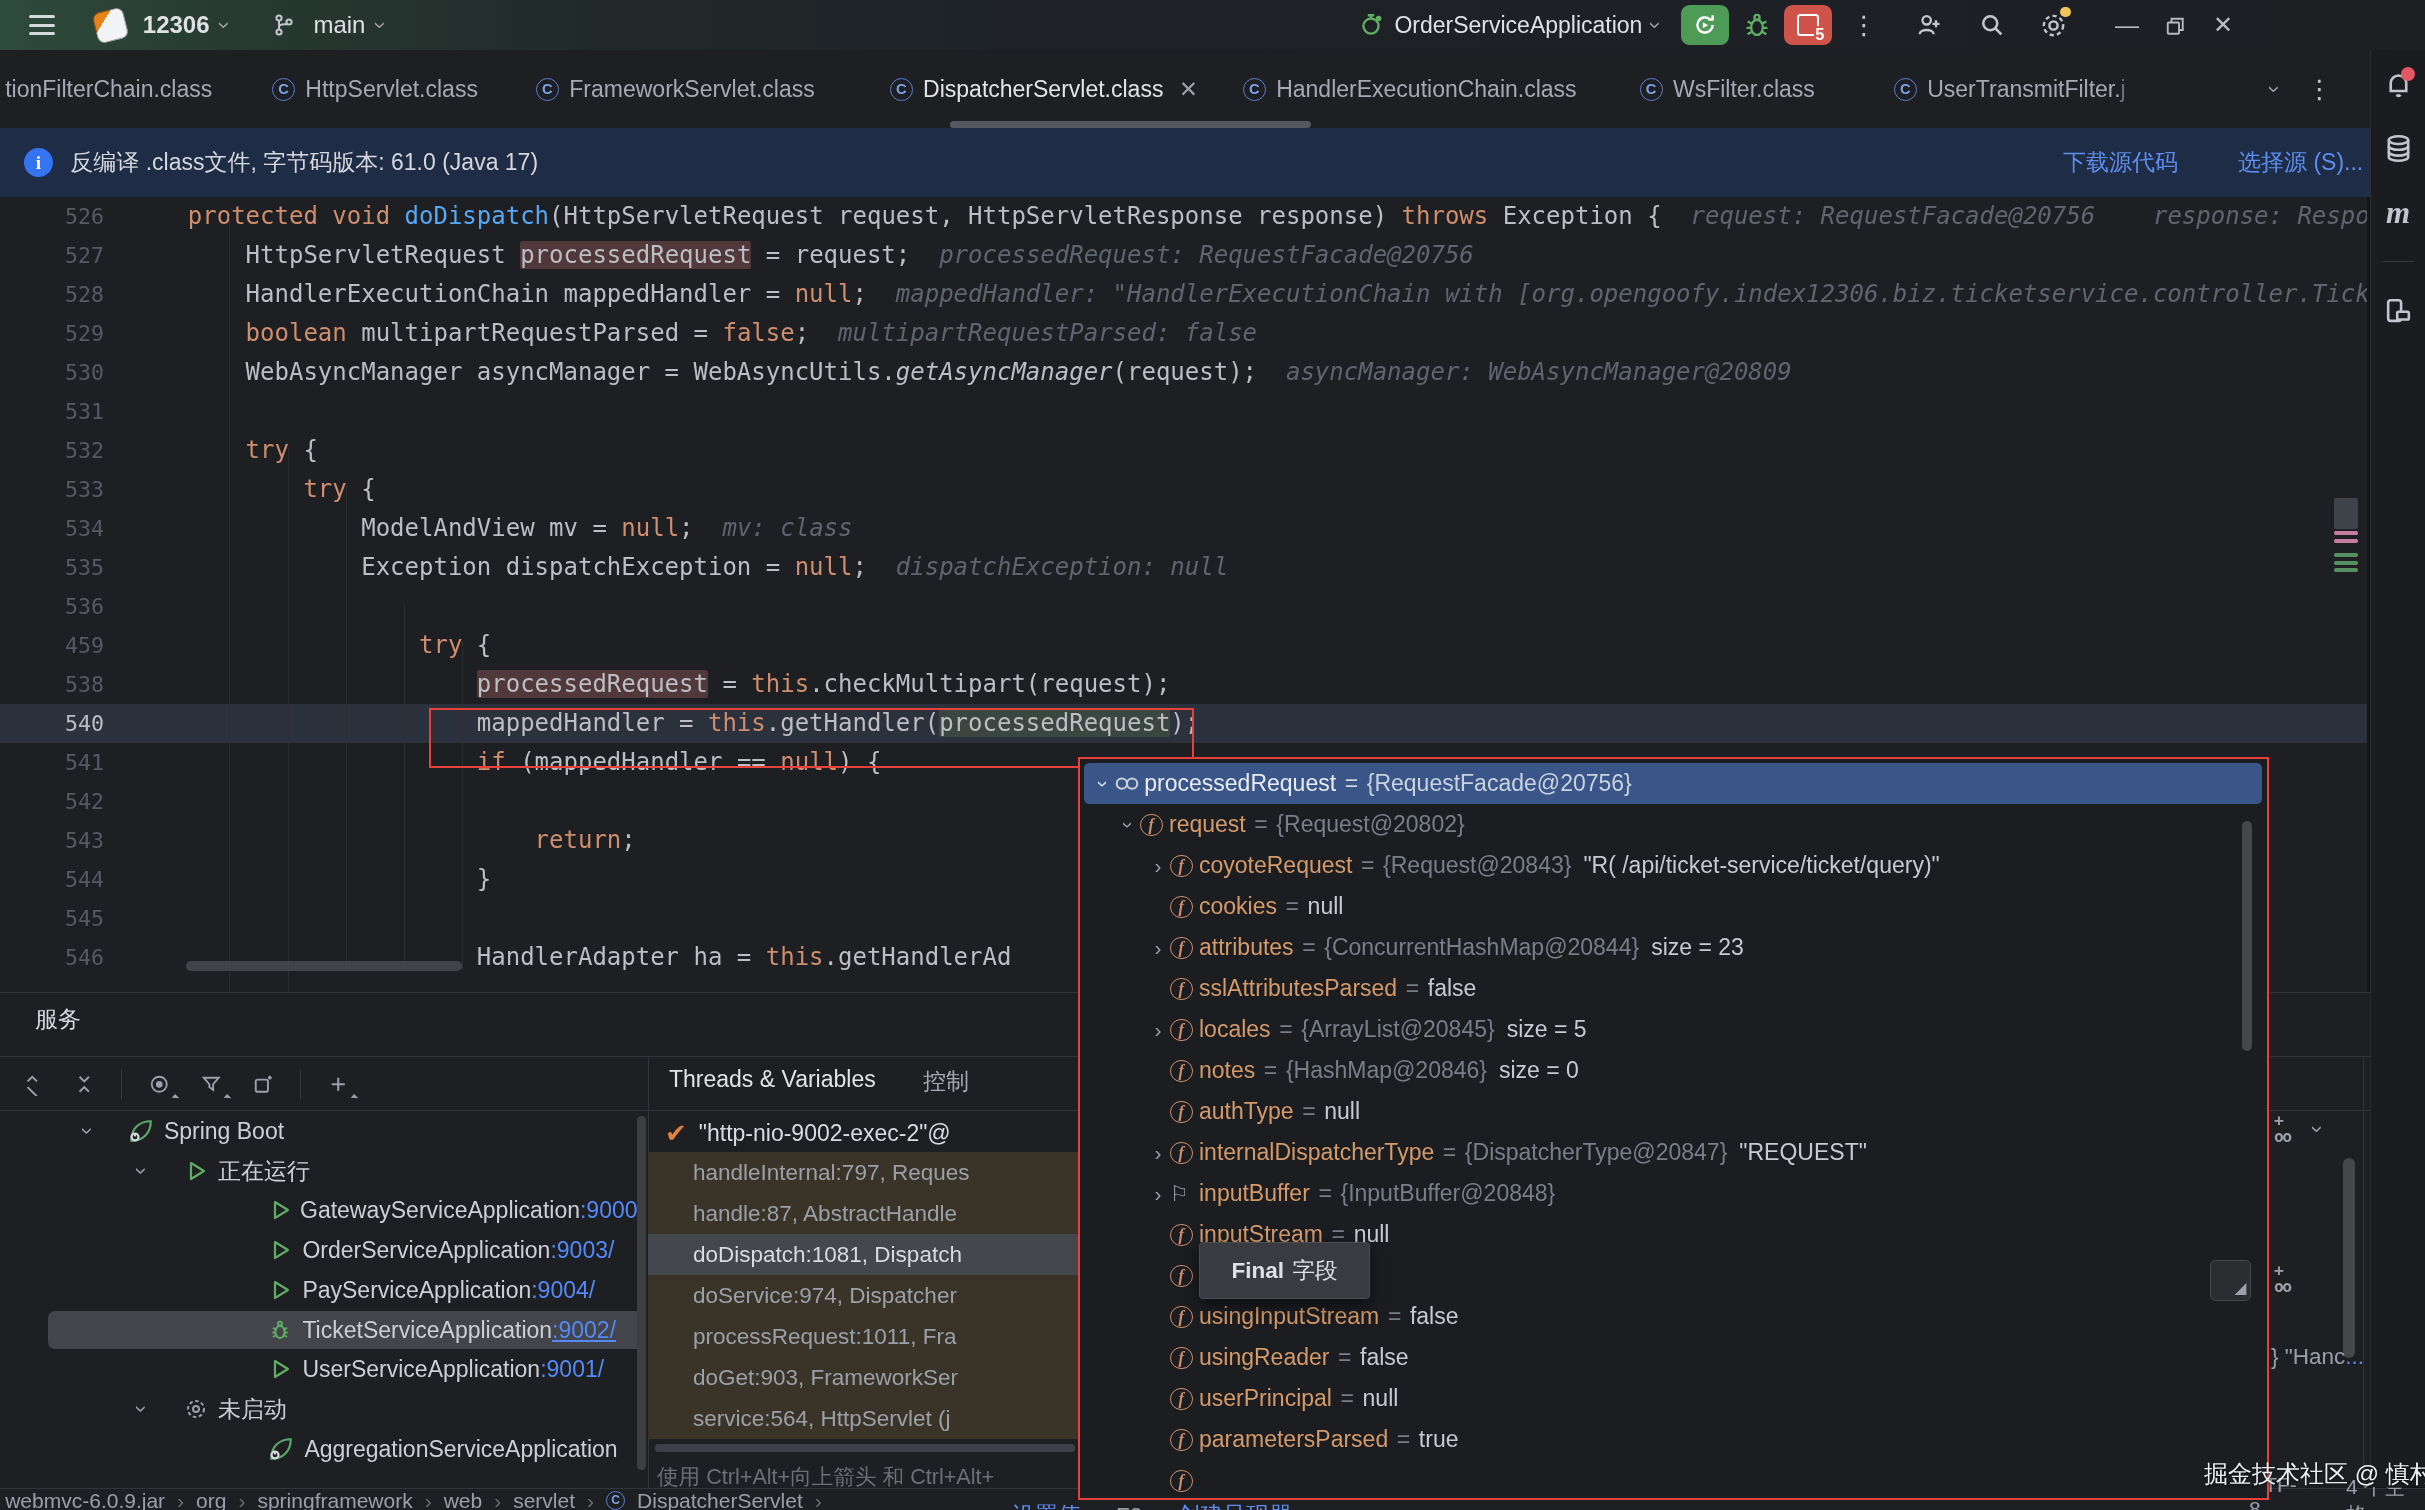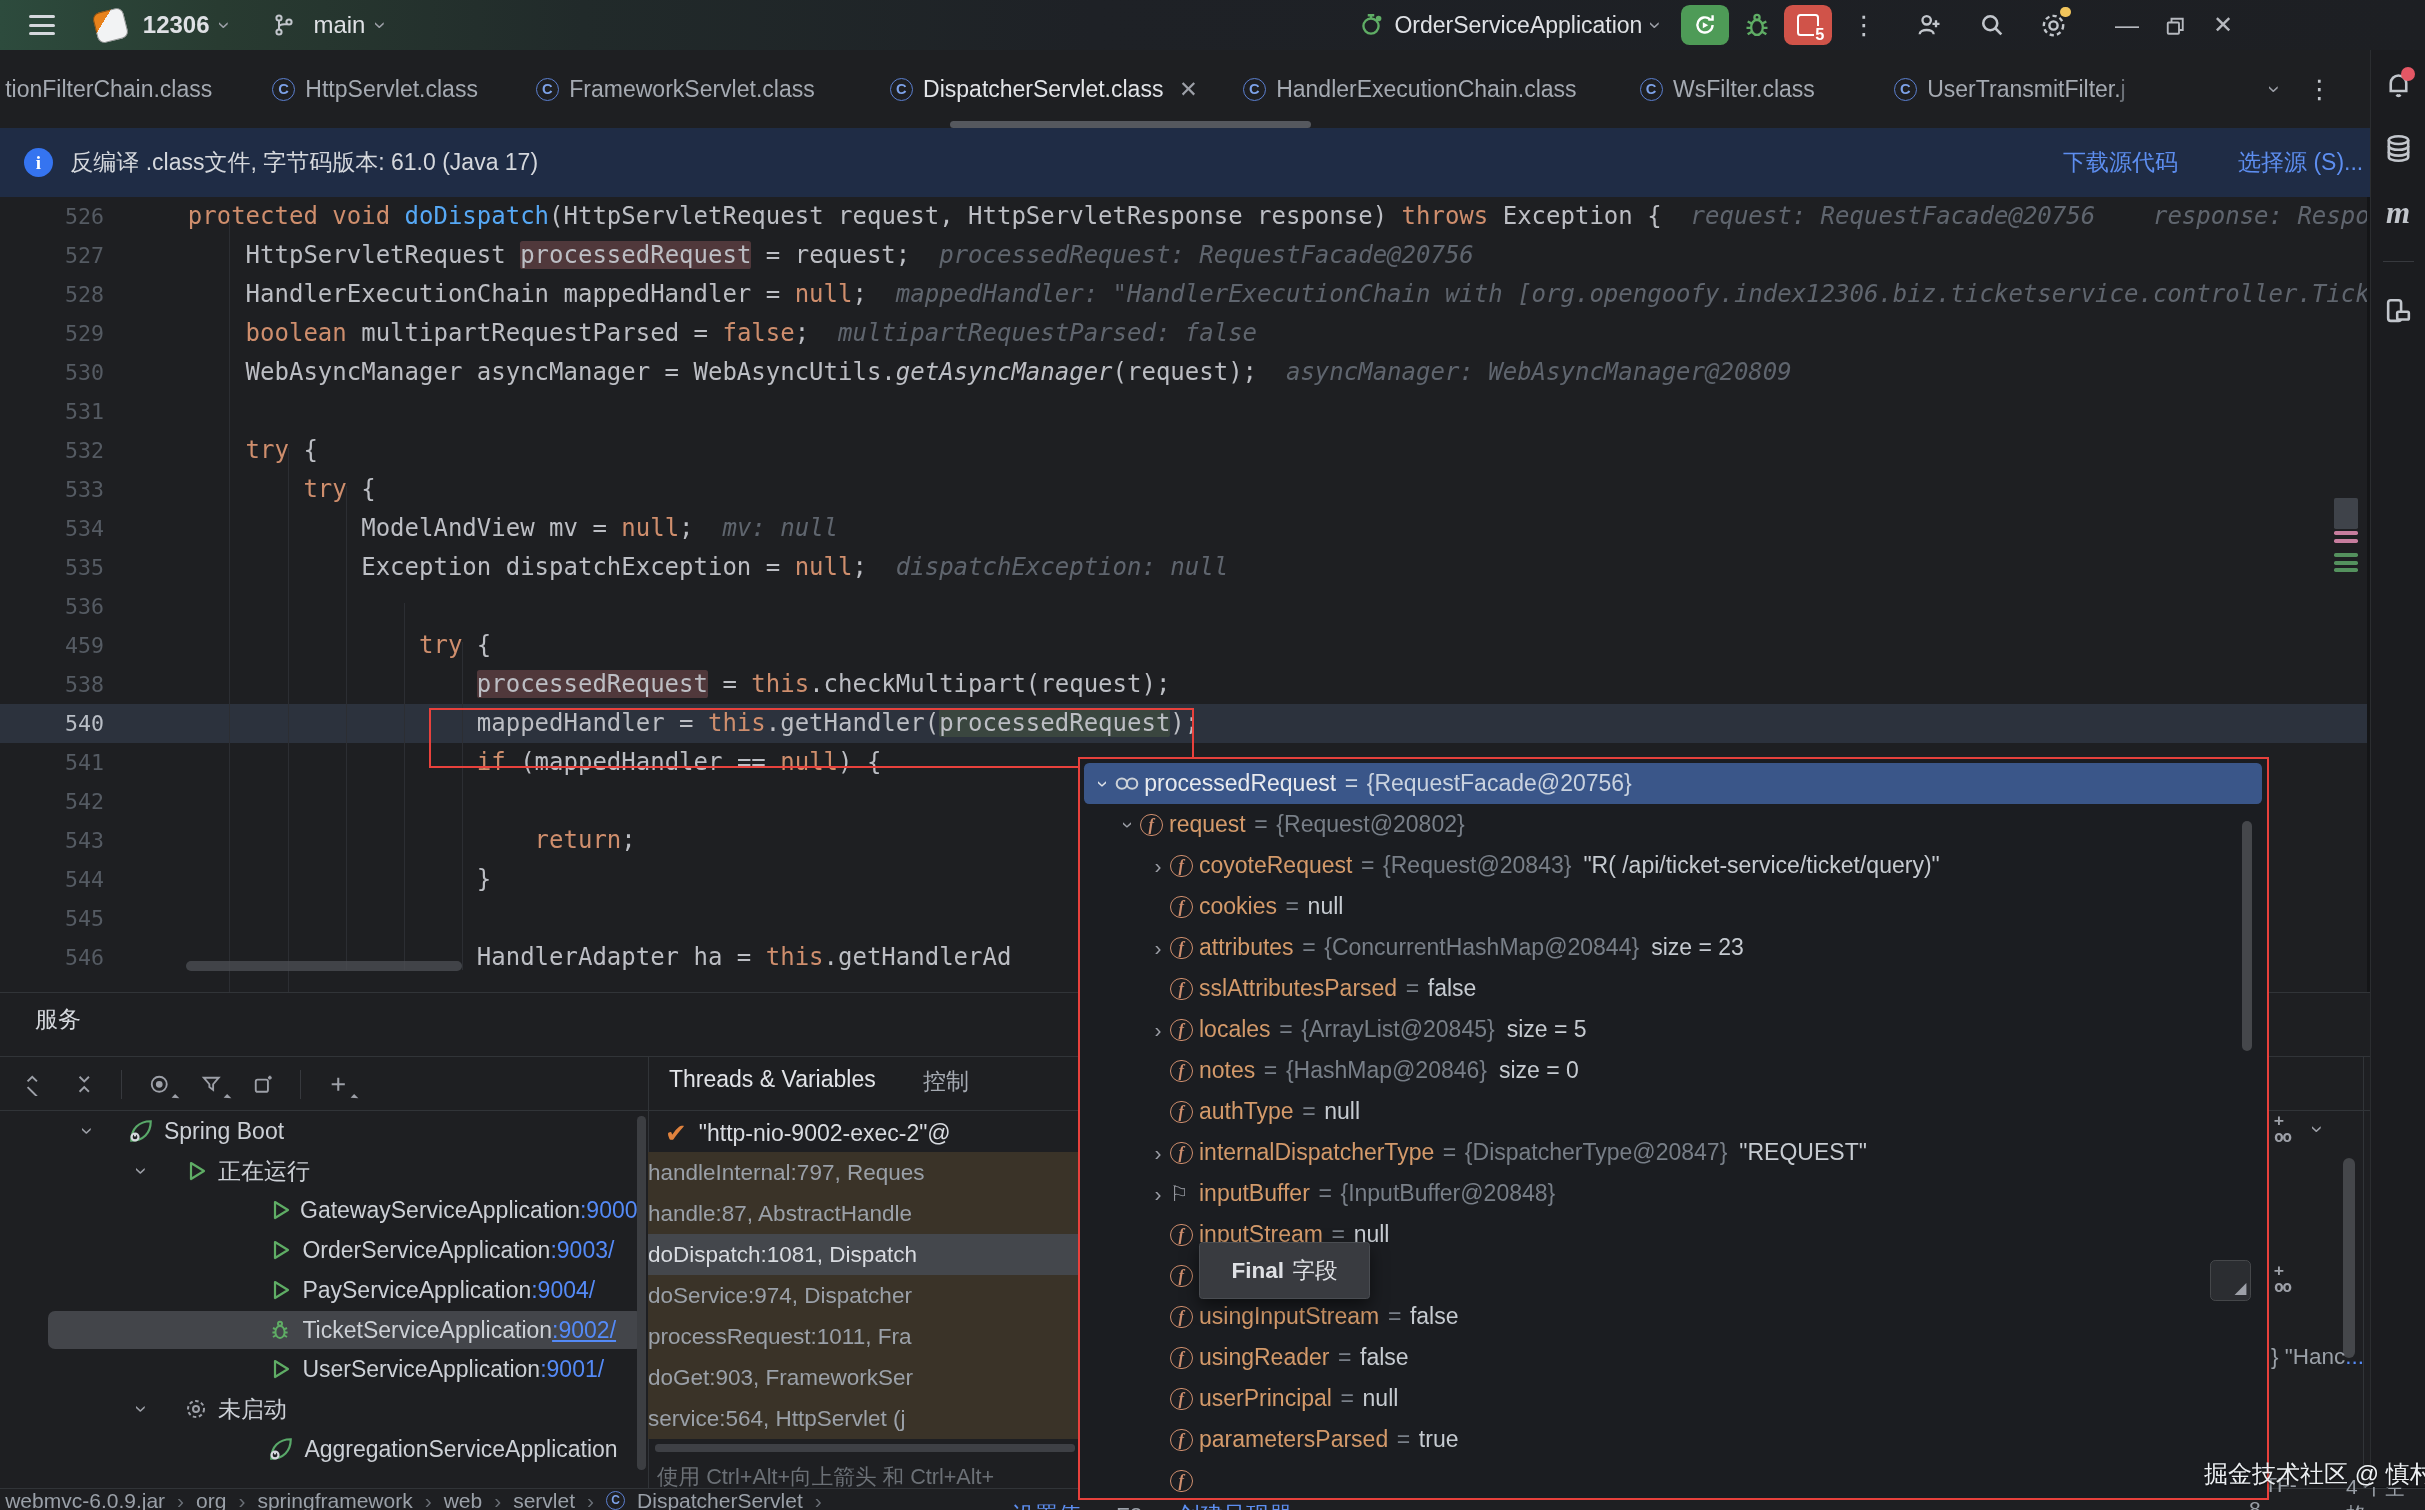--- a/index.html
+++ b/index.html
@@ -85,21 +85,21 @@
   .port{color:#548af7;}
   .port.u{text-decoration:underline;}
   #svc-scroll{left:637px;top:1116px;width:8.6px;height:354px;background:#3c3e42;border-radius:4.3px;}
 
   
   #thr-tab1{left:669px;top:1066px;font-size:23px;color:#e2e4e8;cursor:pointer;}
   #thr-tab2{left:923px;top:1066px;font-size:23px;color:#a5aab2;cursor:pointer;}
   #thread-row{left:653px;top:1113px;width:425px;height:40px;display:flex;align-items:center;font-size:23px;color:#d8dbe0;overflow:hidden;white-space:nowrap;}
   #thread-row .chk{color:#e0823d;font-size:26px;font-weight:700;margin:0 12px 0 12px;}
   #frames{left:648px;top:1152px;width:430px;overflow:hidden;}
-  .frame{height:41px;line-height:41px;font-size:22.5px;color:#9aa0a8;background:#3a3328;
+  .frame{height:41px;line-height:41px;padding-left:45px;font-size:22.5px;color:#9aa0a8;background:#3a3328;
          white-space:nowrap;overflow:hidden;cursor:pointer;}
   .frame.sel{background:#44474c;color:#d8dbe0;}
   #frm-scroll{left:655px;top:1444px;width:420px;height:7.8px;background:#505359;border-radius:3.5px;opacity:.65;}
   #thr-hint{left:657px;top:1462px;width:422px;font-size:21.6px;color:#6b7076;white-space:nowrap;overflow:hidden;}
 
   
   #statusbar{left:0;top:1488px;width:2426px;height:23px;background:#1e1f22;border-top:0.9px solid #313438;
      display:flex;align-items:center;font-size:21px;color:#9aa0a8;}
   #crumbs{display:flex;align-items:center;margin-left:5.2px;gap:12px;white-space:nowrap;}
   .crumb-sep{color:#6b7077;}
@@ -281,21 +281,21 @@
   <div class="guide" style="left:462px;top:445px;height:328px;"></div>
   <div id="code-lines">
       <div class="line"><span class="gut">526</span><span class="code"><span>    </span><span class="k">protected</span><span> </span><span class="k">void</span><span> </span><span class="fn">doDispatch</span><span>(HttpServletRequest request, HttpServletResponse response) </span><span class="k">throws</span><span> Exception {</span><span class="hint">  request: RequestFacade@20756    response: Respons</span></span></div>
       <div class="line"><span class="gut">527</span><span class="code"><span>        HttpServletRequest </span><span class="hr">processedRequest</span><span> = request;</span><span class="hint">  processedRequest: RequestFacade@20756</span></span></div>
       <div class="line"><span class="gut">528</span><span class="code"><span>        HandlerExecutionChain mappedHandler = </span><span class="k">null</span><span>;</span><span class="hint">  mappedHandler: "HandlerExecutionChain with [org.opengoofy.index12306.biz.ticketservice.controller.Ticket</span></span></div>
       <div class="line"><span class="gut">529</span><span class="code"><span>        </span><span class="k">boolean</span><span> multipartRequestParsed = </span><span class="k">false</span><span>;</span><span class="hint">  multipartRequestParsed: false</span></span></div>
       <div class="line"><span class="gut">530</span><span class="code"><span>        WebAsyncManager asyncManager = WebAsyncUtils.</span><span class="it">getAsyncManager</span><span>(request);</span><span class="hint">  asyncManager: WebAsyncManager@20809</span></span></div>
       <div class="line"><span class="gut">531</span><span class="code"></span></div>
       <div class="line"><span class="gut">532</span><span class="code"><span>        </span><span class="k">try</span><span> {</span></span></div>
       <div class="line"><span class="gut">533</span><span class="code"><span>            </span><span class="k">try</span><span> {</span></span></div>
-      <div class="line"><span class="gut">534</span><span class="code"><span>                ModelAndView mv = </span><span class="k">null</span><span>;</span><span class="hint">  mv: null</span></span></div>
+      <div class="line"><span class="gut">534</span><span class="code"><span>                ModelAndView mv = </span><span class="k">null</span><span>;</span><span class="hint">  mv: class</span></span></div>
       <div class="line"><span class="gut">535</span><span class="code"><span>                Exception dispatchException = </span><span class="k">null</span><span>;</span><span class="hint">  dispatchException: null</span></span></div>
       <div class="line"><span class="gut">536</span><span class="code"></span></div>
       <div class="line"><span class="gut">459</span><span class="code"><span>                    </span><span class="k">try</span><span> {</span></span></div>
       <div class="line"><span class="gut">538</span><span class="code"><span>                        </span><span class="hr">processedRequest</span><span> = </span><span class="k">this</span><span>.checkMultipart(request);</span></span></div>
       <div class="line cur"><span class="gut">540</span><span class="code"><span>                        mappedHandler = </span><span class="k">this</span><span>.getHandler(</span><span class="hg">processedRequest</span><span>);</span></span></div>
       <div class="line"><span class="gut">541</span><span class="code"><span>                        </span><span class="k">if</span><span> (mappedHandler == </span><span class="k">null</span><span>) {</span></span></div>
       <div class="line"><span class="gut">542</span></div>
       <div class="line"><span class="gut">543</span><span class="code"><span>                            </span><span class="k">return</span><span>;</span></span></div>
       <div class="line"><span class="gut">544</span><span class="code"><span>                        }</span></span></div>
       <div class="line"><span class="gut">545</span><span class="code"></span></div>

